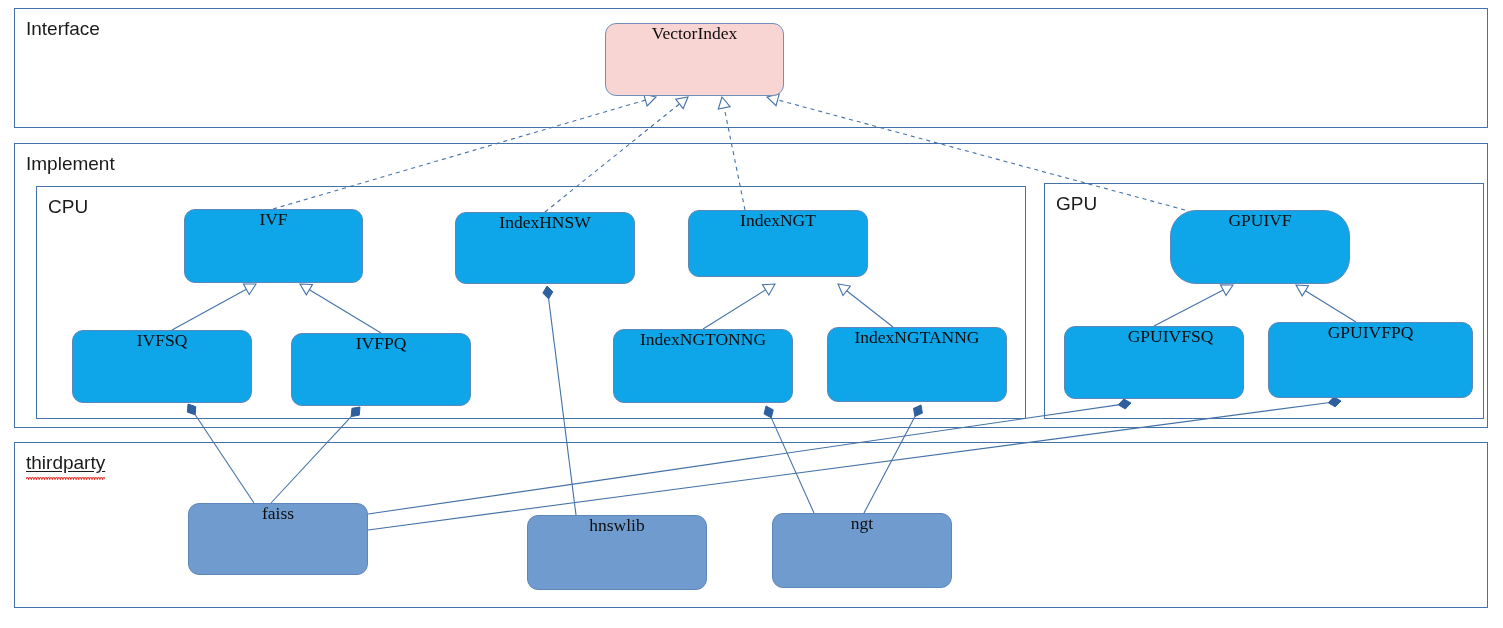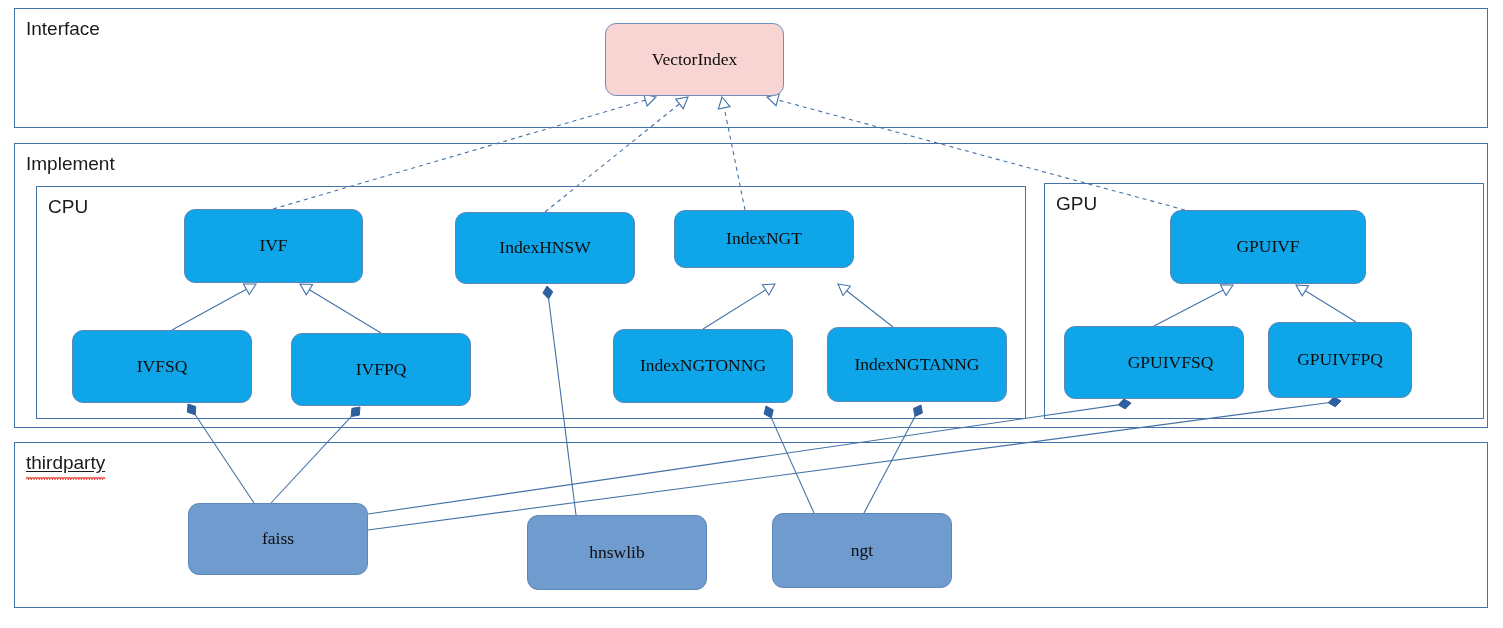--- a/index.html
+++ b/index.html
@@ -8,21 +8,21 @@
   #canvas{position:absolute;left:0;top:0;width:1503px;height:628px;}
 
   .group{position:absolute;border:1.5px solid #4472a8;background:transparent;box-sizing:border-box;}
   .group-label{position:absolute;font-family:"Liberation Sans",sans-serif;
       font-size:19px;color:#1b1b1b;white-space:nowrap;letter-spacing:0px;}
   .group-label.misspelled{text-decoration:underline;text-decoration-color:#1b1b1b;
       text-underline-offset:2px;}
   .squiggle{position:absolute;left:0;bottom:-6px;width:100%;height:5px;}
 
   .node{position:absolute;box-sizing:border-box;border-radius:11px;
-      display:flex;align-items:center;justify-content:center;
+      display:flex;align-items:flex-start;justify-content:center;
       font-family:"Liberation Serif",serif;font-size:17.5px;color:#0d0d0d;
       text-align:center;line-height:1.1;}
   .node.pink{background:#f8d4d2;border:1.2px solid #6f8fbd;}
   .node.green{background:#0ea5e9;border:1.2px solid #5d87b8;}
   .node.blue{background:#6f9bce;border:1.2px solid #5d87b8;}
 
   svg.edges{position:absolute;left:0;top:0;width:1503px;height:628px;
       pointer-events:none;overflow:visible;}
 </style>
 </head>
@@ -121,42 +121,42 @@
   <div id="nodes-layer">
       <div class="node pink" style="left: 605px; top: 23px; width: 179px; height: 73px;">
         <span>VectorIndex</span>
       </div>
       <div class="node green" style="left: 184px; top: 209px; width: 179px; height: 74px;">
         <span>IVF</span>
       </div>
       <div class="node green" style="left: 455px; top: 212px; width: 180px; height: 72px;">
         <span>IndexHNSW</span>
       </div>
-      <div class="node green" style="left: 674px; top: 210px; width: 180px; height: 58px;">
+      <div class="node green" style="left: 688px; top: 210px; width: 180px; height: 67px;">
         <span>IndexNGT</span>
       </div>
-      <div class="node green" style="left: 1170px; top: 210px; width: 196px; height: 74px;">
+      <div class="node green" style="left: 1170px; top: 210px; width: 180px; height: 74px; border-radius: 26px;">
         <span>GPUIVF</span>
       </div>
       <div class="node green" style="left: 72px; top: 330px; width: 180px; height: 73px;">
         <span>IVFSQ</span>
       </div>
       <div class="node green" style="left: 291px; top: 333px; width: 180px; height: 73px;">
         <span>IVFPQ</span>
       </div>
       <div class="node green" style="left: 613px; top: 329px; width: 180px; height: 74px;">
         <span>IndexNGTONNG</span>
       </div>
       <div class="node green" style="left: 827px; top: 327px; width: 180px; height: 75px;">
         <span>IndexNGTANNG</span>
       </div>
       <div class="node green" style="left: 1064px; top: 326px; width: 180px; height: 73px; padding-left: 33px;">
         <span>GPUIVFSQ</span>
       </div>
-      <div class="node green" style="left: 1268px; top: 322px; width: 144px; height: 76px;">
+      <div class="node green" style="left: 1268px; top: 322px; width: 205px; height: 76px;">
         <span>GPUIVFPQ</span>
       </div>
       <div class="node blue" style="left: 188px; top: 503px; width: 180px; height: 72px;">
         <span>faiss</span>
       </div>
       <div class="node blue" style="left: 486px; top: 515px; width: 180px; height: 75px; margin-left: 41px;">
         <span>hnswlib</span>
       </div>
       <div class="node blue" style="left: 772px; top: 513px; width: 180px; height: 75px;">
         <span>ngt</span>

